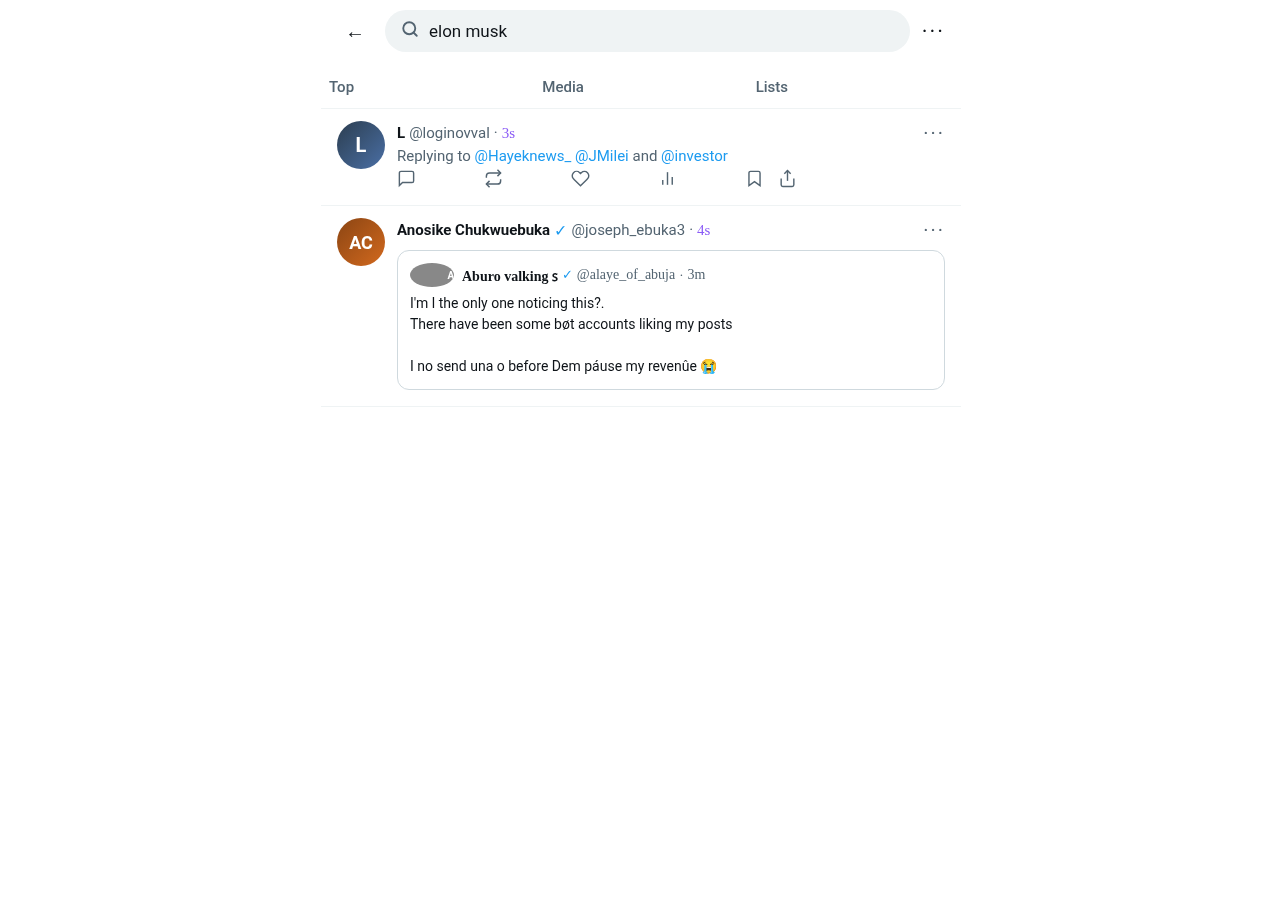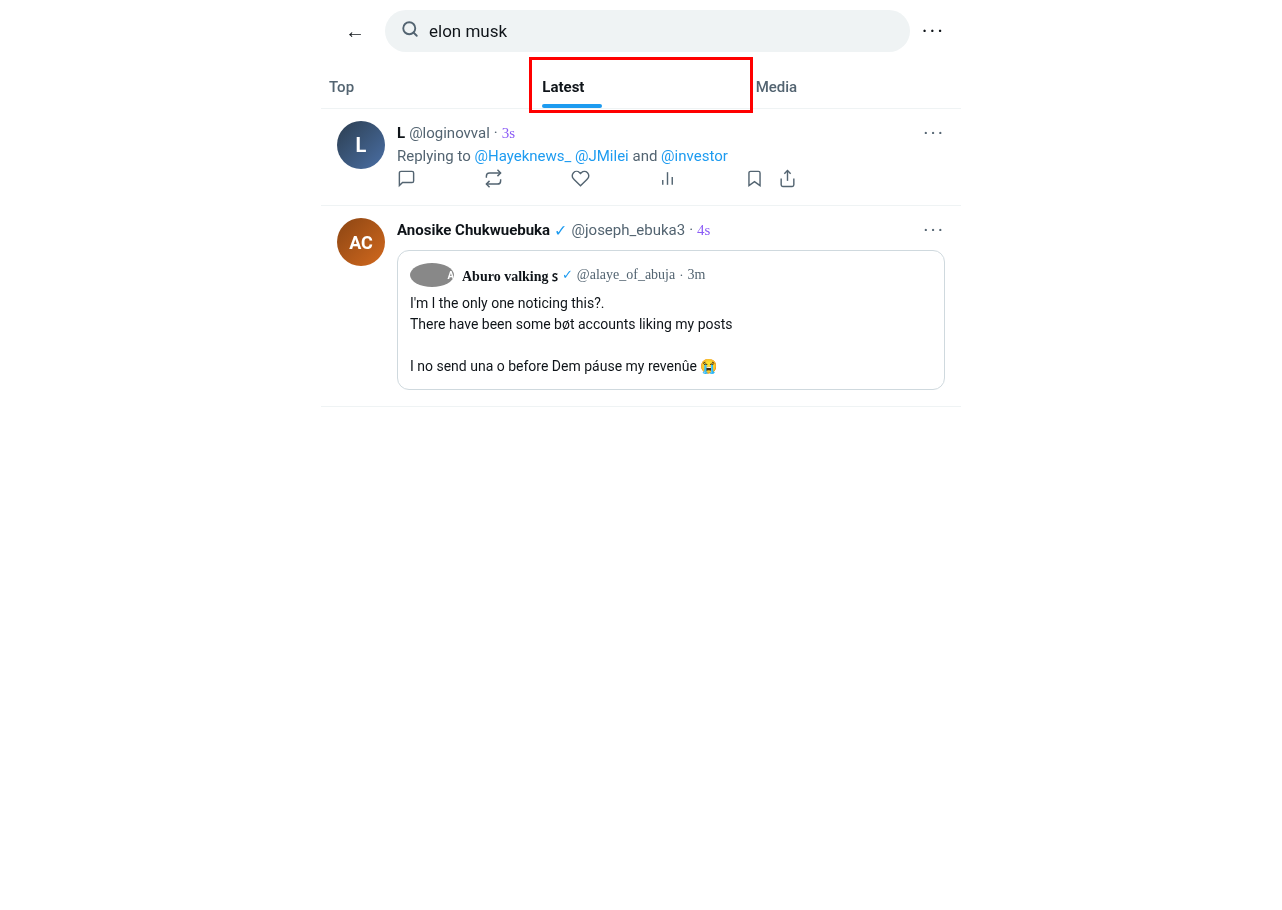--- a/index.html
+++ b/index.html
@@ -281,26 +281,26 @@
     <span class="search-input-display">elon musk</span>
   </div>
   <div class="more-btn">···</div>
 </div>
 
 <div class="tabs">
   <div class="tab">
     <span class="tab-label">Top</span>
 
   </div>
-  <div class="tab active">
-    <span class="tab-label">Latest</span>
-    <div class="tab-underline"></div>
-  </div>
   <div class="tab">
     <span class="tab-label">Media</span>
+
+  </div>
+  <div class="tab">
+    <span class="tab-label">Lists</span>
 
   </div>
 </div>
 
 <div class="tweet">
   <div class="avatar">
     <div class="avatar-l">L</div>
   </div>
   <div class="tweet-content">
     <div class="tweet-header">

